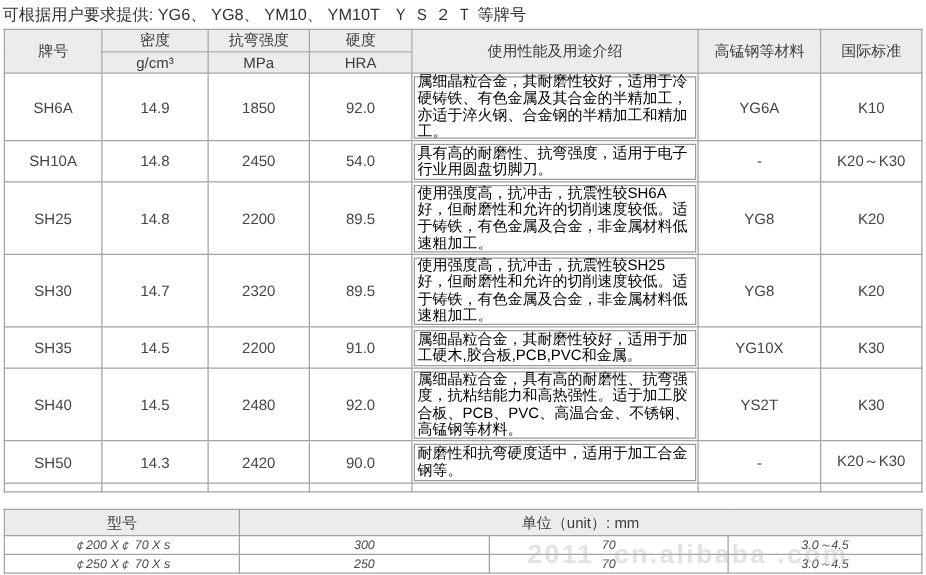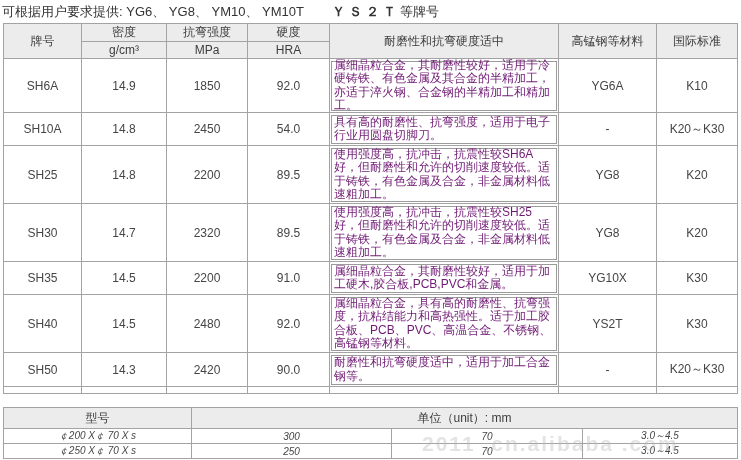--- a/index.html
+++ b/index.html
@@ -2,40 +2,40 @@
 <html><head>
 <meta charset="utf-8">
 <style>
   * { box-sizing: border-box; }
   html,body { margin:0; padding:0; }
   body {
     width:741px; height:460px; background:#ffffff; overflow:hidden; position:relative;
     font-family:"Liberation Sans","DejaVu Sans",sans-serif; color:#404040;
   }
   .intro { font-size:13px; color:#333; padding:3px 0 2px 2px; white-space:nowrap; }
-  .intro .hl { font-weight:bold; letter-spacing:4px; margin-left:28px; }
+  .intro .hl { font-weight:normal; letter-spacing:4px; margin-left:10px; }
 
   table { border-collapse:collapse; table-layout:fixed; margin-left:3px; width:734px; }
   th, td {
     border:1px solid #a3a3a3; font-size:12px; font-weight:normal;
     text-align:center; vertical-align:middle; padding:0; color:#454545;
     overflow:hidden;
   }
   thead th { background:#ececec; color:#3d3d3d; }
   table.grades { border:1px solid #8f8f8f;padding-left:16px; }
   table.grades thead tr { height:17px; }
 
   tr.rh54 { height:54px; } tr.rh33 { height:33px; }
   tr.rh58 { height:58px; } tr.rh34 { height:34px; }
   tr.rh7  { height:7px;  }
 
   td.usage-cell { padding:1px; vertical-align:middle; }
   .usage-box {
     border:1px solid #9b9b9b; background:#fff; text-align:left;
-    font-size:12px; line-height:13.5px; padding:0 2px; color:#701a75;
+    font-size:12px; line-height:13.5px; padding:0 2px; color:#000000;
     display:flex; align-items:center;
   }
   tr.rh54 .usage-box { height:50px; }
   tr.rh33 .usage-box { height:29px; }
   tr.rh58 .usage-box { height:54px; }
   tr.rh34 .usage-box { height:30px; }
 
   table.sizes { margin-top:13px; border:1px solid #8f8f8f; }
   table.sizes thead tr { height:21px; }
   table.sizes tbody tr { height:15px; }
@@ -63,21 +63,21 @@
     <col style="width:229px">
       <col style="width:98px">
       <col style="width:81px">
   </colgroup>
   <thead>
     <tr>
       <th rowspan="2">牌号</th>
       <th>密度</th>
       <th>抗弯强度</th>
       <th>硬度</th>
-      <th rowspan="2">耐磨性和抗弯硬度适中</th>
+      <th rowspan="2">使用性能及用途介绍</th>
       <th rowspan="2">高锰钢等材料</th>
       <th rowspan="2">国际标准</th>
     </tr>
     <tr>
       <th>g/cm³</th>
       <th>MPa</th>
       <th>HRA</th>
     </tr>
   </thead>
   <tbody>

